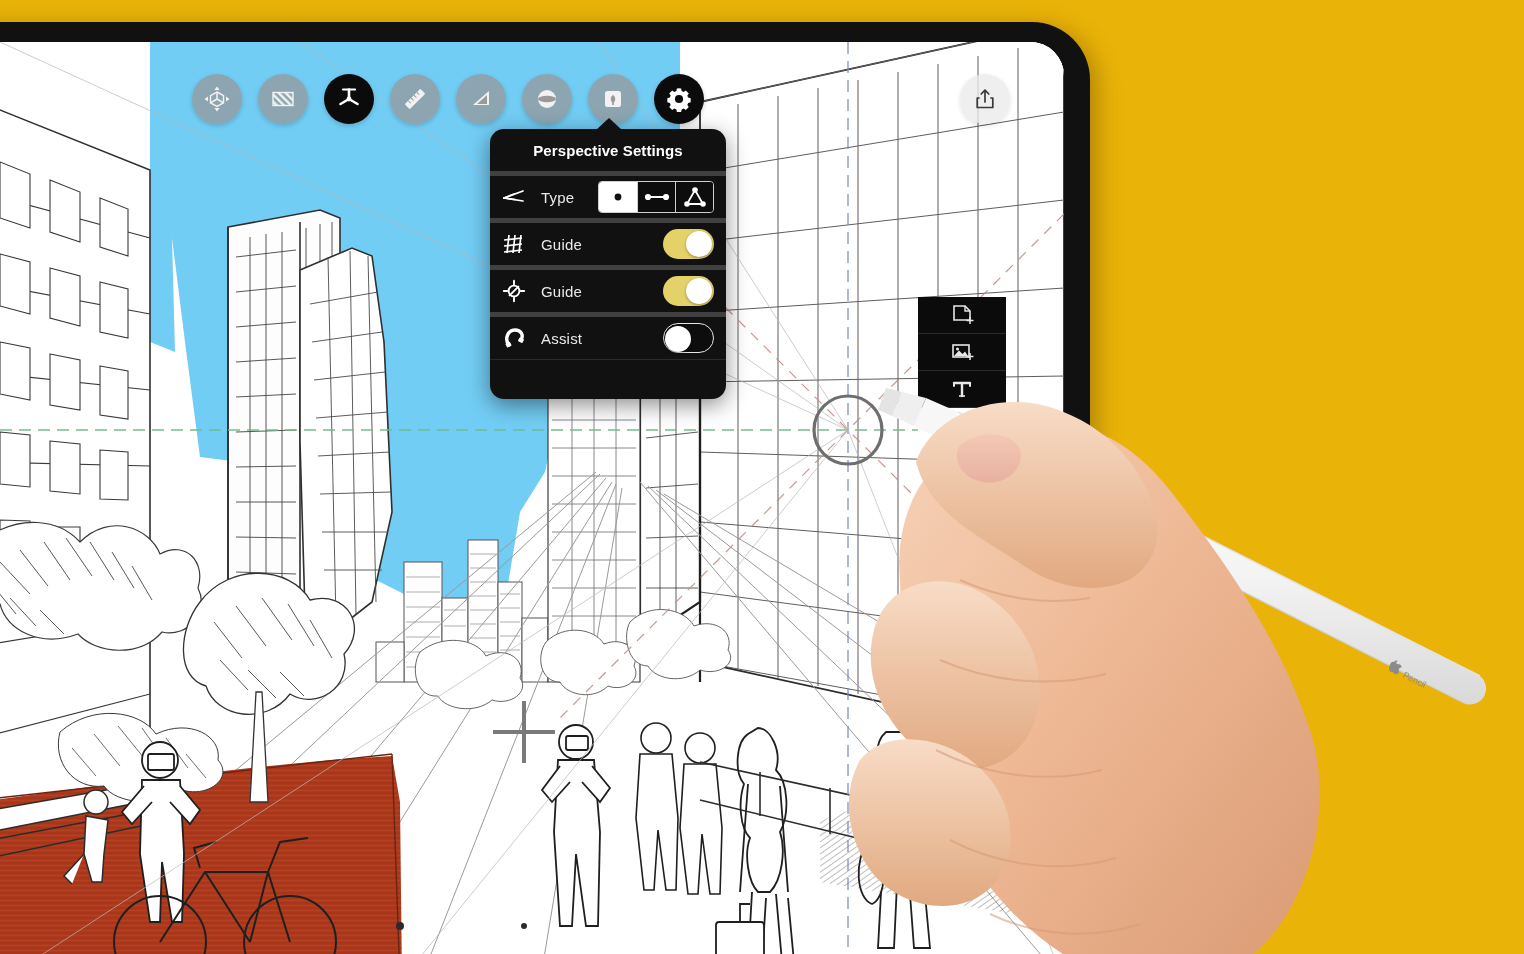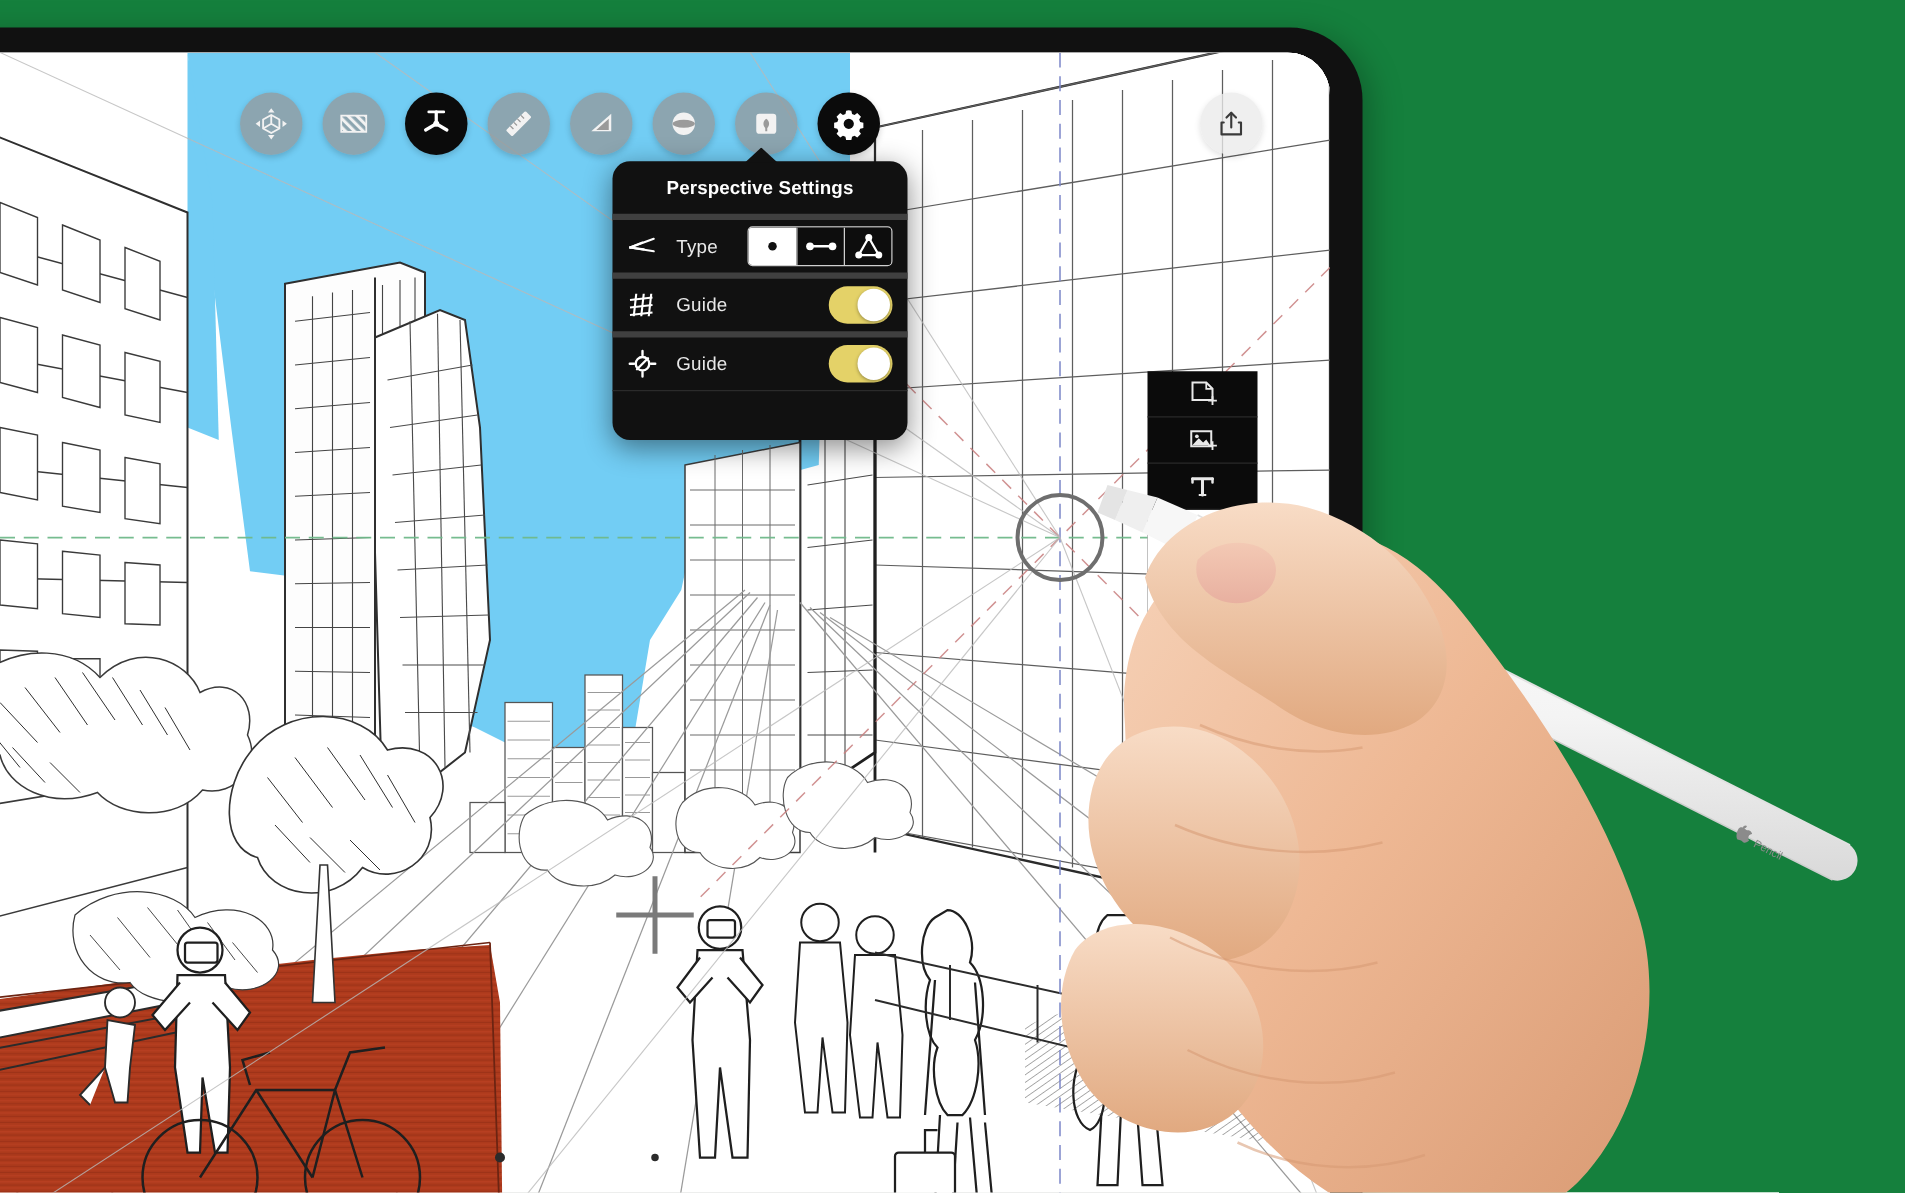--- a/index.html
+++ b/index.html
@@ -1,19 +1,19 @@
 <!DOCTYPE html>
 <html><head>
 <meta charset="utf-8">
 <style>
   * { margin:0; padding:0; box-sizing:border-box; }
   html,body { width:1524px; height:954px; overflow:hidden; background:#ffffff;
     font-family:"Liberation Sans", sans-serif; }
 
-  #root { position:relative; width:1524px; height:954px; background:#15803d; }
+  #root { position:relative; width:1524px; height:954px; background:#eab308; }
 
   
   #device {
     position:absolute; left:-30px; top:22px; width:1120px; height:960px;
     background:#111111;
     border-radius:0 58px 0 0;
     box-shadow: 6px 6px 26px rgba(0,0,0,.28);
   }
   #screen {
     position:absolute; left:30px; top:20px; right:26px; bottom:0;
@@ -600,20 +600,33 @@
                 <path d="M7.6 16.4 L16.4 7.6"></path>
               </g>
             </svg>
           </div>
           <div class="pop-label">Guide</div>
           <div class="tgl on">
             <div class="knob"></div>
           </div>
         </div>
 
+        <div class="pop-row">
+          <div class="pop-ico">
+            <svg width="24" height="24" viewBox="0 0 24 24">
+              <path d="M7 19 C2 13 6 4 13 4 C19 4 22 9 19 14" fill="none" stroke="#ffffff" stroke-width="3.4" stroke-linecap="round"></path>
+              <rect x="4" y="16.5" width="5" height="4.4" rx="1" fill="#ffffff" transform="rotate(-28 6.5 18.7)"></rect>
+              <rect x="16.5" y="12" width="5" height="4.4" rx="1" fill="#ffffff" transform="rotate(28 19 14.2)"></rect>
+            </svg>
+          </div>
+          <div class="pop-label">Assist</div>
+          <div class="tgl off">
+            <div class="knob"></div>
+          </div>
+        </div>
 
         <div class="pop-empty"></div>
       </div>
 
       <div id="layers">
         <div class="layer-btn">
           <svg width="26" height="26" viewBox="0 0 26 26">
             <path d="M5 4 H16 L21 9 V18 H5 Z" fill="none" stroke="#e8e8e8" stroke-width="1.6"></path>
             <path d="M16 4 V9 H21" fill="none" stroke="#e8e8e8" stroke-width="1.4"></path>
             <path d="M21 15 V22 M17.5 18.5 H24.5" stroke="#e8e8e8" stroke-width="1.5"></path>

